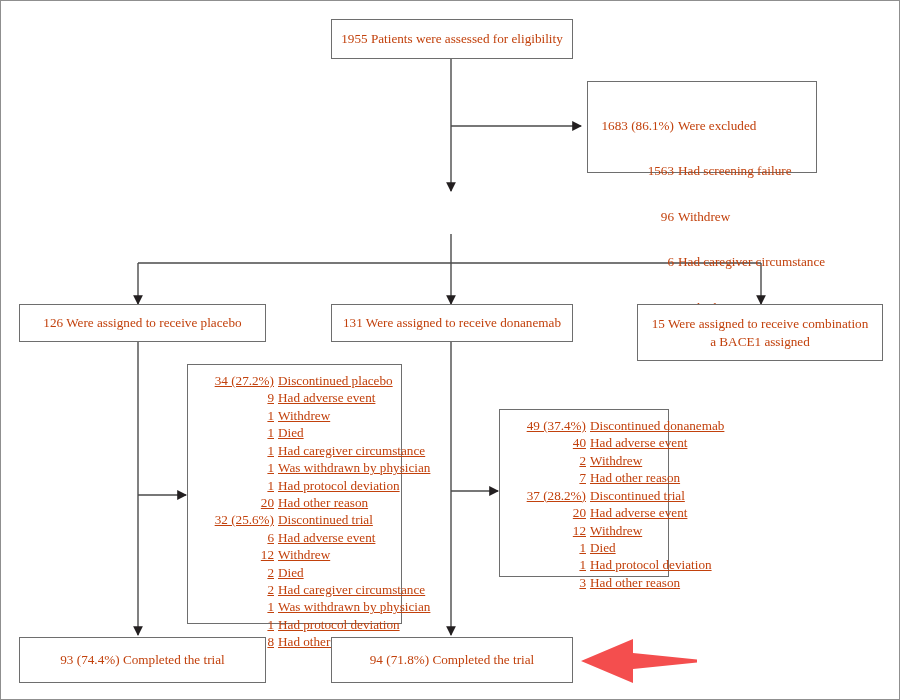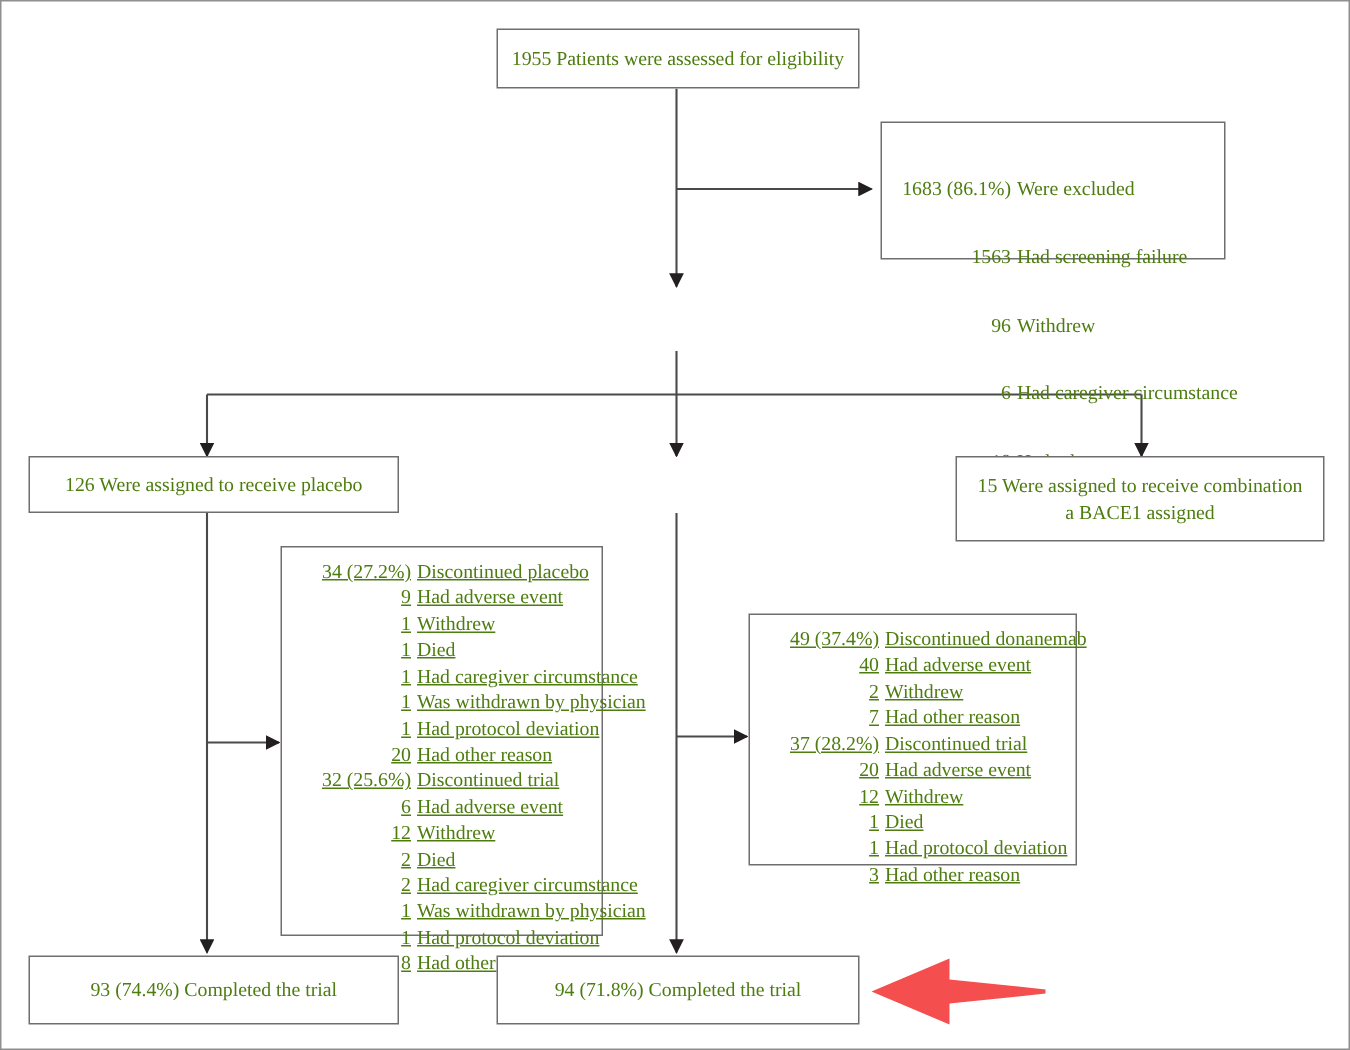--- a/index.html
+++ b/index.html
@@ -24,21 +24,21 @@
     left: 0;
     top: 0;
     width: 900px;
     height: 700px;
   }
   .node {
     position: absolute;
     box-sizing: border-box;
     border: 1px solid #6e6e6e;
     background: #ffffff;
-    color: #4d7c0f;
+    color: #c2410c;
     font-size: 13.2px;
     line-height: 1.32;
     z-index: 3;
   }
   .node.center {
     display: flex;
     align-items: center;
     justify-content: center;
     text-align: center;
   }
@@ -136,20 +136,23 @@
         <span class="lbl">Had other reason</span>
       </div>
     </div>
   </div>
 
 
   <div class="node center" style="left:18px; top:303px; width:247px; height:38px;">
     <div class="pad">126 Were assigned to receive placebo</div>
   </div>
 
+  <div class="node center" style="left:330px; top:303px; width:242px; height:38px;">
+    <div class="pad">131 Were assigned to receive donanemab</div>
+  </div>
 
   <div class="node center" style="left:636px; top:303px; width:246px; height:57px;">
     <div class="pad">
       <div>15 Were assigned to receive combination</div>
       <div>a BACE1 assigned</div>
     </div>
   </div>
 
   <div class="node" style="left:186px; top:363px; width:215px; height:260px;">
     <div class="detail w-sub">
@@ -217,21 +220,21 @@
           <span class="lbl">Had protocol deviation</span>
         </div>
         <div class="row">
           <span class="num">8</span>
           <span class="lbl">Had other reason</span>
         </div>
       </div>
     </div>
   </div>
 
-  <div class="node" style="left:498px; top:408px; width:219px; height:168px;">
+  <div class="node" style="left:498px; top:408px; width:170px; height:168px;">
     <div class="detail w-sub">
       <div class="grp">
         <div class="row">
           <span class="num">49 (37.4%)</span>
           <span class="lbl">Discontinued donanemab</span>
         </div>
         <div class="row">
           <span class="num">40</span>
           <span class="lbl">Had adverse event</span>
         </div>

